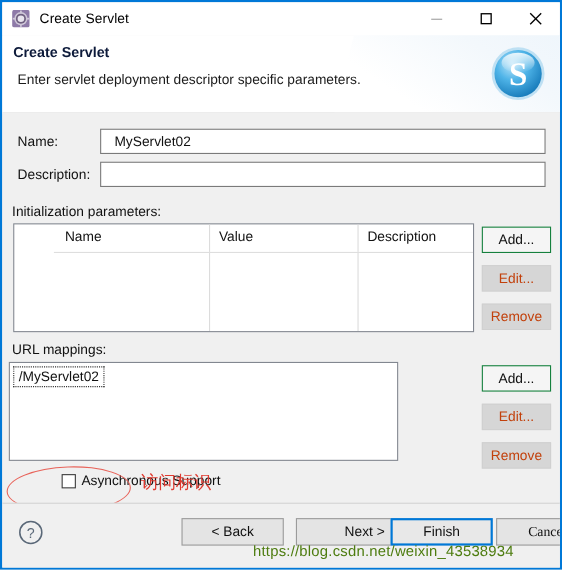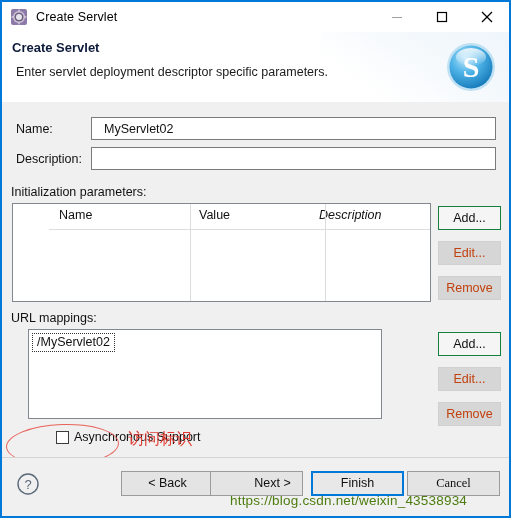--- a/index.html
+++ b/index.html
@@ -219,28 +219,29 @@
     top: 13px;
     width: 93px;
     height: 25px;
     background: #e4e4e4;
     border: 1px solid #9b9b9b;
     font-family: "Liberation Sans", sans-serif;
     font-size: 12.5px;
     color: #101010;
     text-align: center;
     line-height: 23px;
+    margin-left: 44px;
   }
   .navbtn.focused {
     border: 2px solid #0078d7;
     background: #e8e8e8;
     line-height: 21px;
   }
   #btn-back   { left: 119px; }
-  #btn-next   { left: 208px; padding-left: 32px; }
+  #btn-next   { left: 223px; padding-left: 32px; }
   #btn-finish { left: 309px; }
   #btn-cancel { left: 405px; font-family: Liberation Serif, serif; }
 
   
   #anno-ellipse {
     position: absolute;
     left: 4px; top: 322px;
     width: 111px; height: 40px;
     border: 1.6px solid #e8645b;
     border-radius: 50%;
@@ -343,39 +344,39 @@
 
     <div class="lbl" style="left:14px; top:50px;">Description:</div>
     <input class="txtfield" id="desc-input" type="text" style="left: 89px; top: 45px; width: 405px; height: 23px;" value="">
 
     <div class="lbl" style="left:9px; top:83px;">Initialization parameters:</div>
 
     <div class="listbox" id="init-table" style="left:10px; top:101px; width:419px; height:99px;padding-left:36px;">
       <div class="tbl-head">
         <div class="colname" style="left:10px;">Name</div>
         <div class="colname" style="left:150px;">Value</div>
-        <div class="colname" style="left:270px;font-style:italic;">Description</div>
+        <div class="colname" style="left:285px;">Description</div>
         <div class="colsep" style="left:141px;"></div>
         <div class="colsep" style="left:276px;"></div>
         <div class="colsep" style="left:415px;"></div>
       </div>
       <div class="tbl-body">
         <div class="colsep" style="left:141px;"></div>
         <div class="colsep" style="left:276px;"></div>
         <div class="colsep" style="left:415px;"></div>
       </div>
     </div>
 
     <div class="sidebtn btn-enabled" style="left:436px; top:104px;">Add...</div>
     <div class="sidebtn btn-disabled" style="left:436px; top:139px;">Edit...</div>
     <div class="sidebtn btn-disabled" style="left:436px; top:174px;">Remove</div>
 
     <div class="lbl" style="left:9px; top:209px;">URL mappings:</div>
 
-    <div class="listbox" id="url-list" style="left:26px; top:227px; width:354px; height:90px;">
+    <div class="listbox" id="url-list" style="left:6px; top:227px; width:354px; height:90px;">
       <div class="listitem">/MyServlet02</div>
     </div>
 
     <div class="sidebtn btn-enabled" style="left:436px; top:230px;">Add...</div>
     <div class="sidebtn btn-disabled" style="left:436px; top:265px;">Edit...</div>
     <div class="sidebtn btn-disabled" style="left:436px; top:300px;">Remove</div>
 
     <div id="async-row">
       <span id="async-box"></span>
       <span id="async-label">Asynchronous Support</span>

